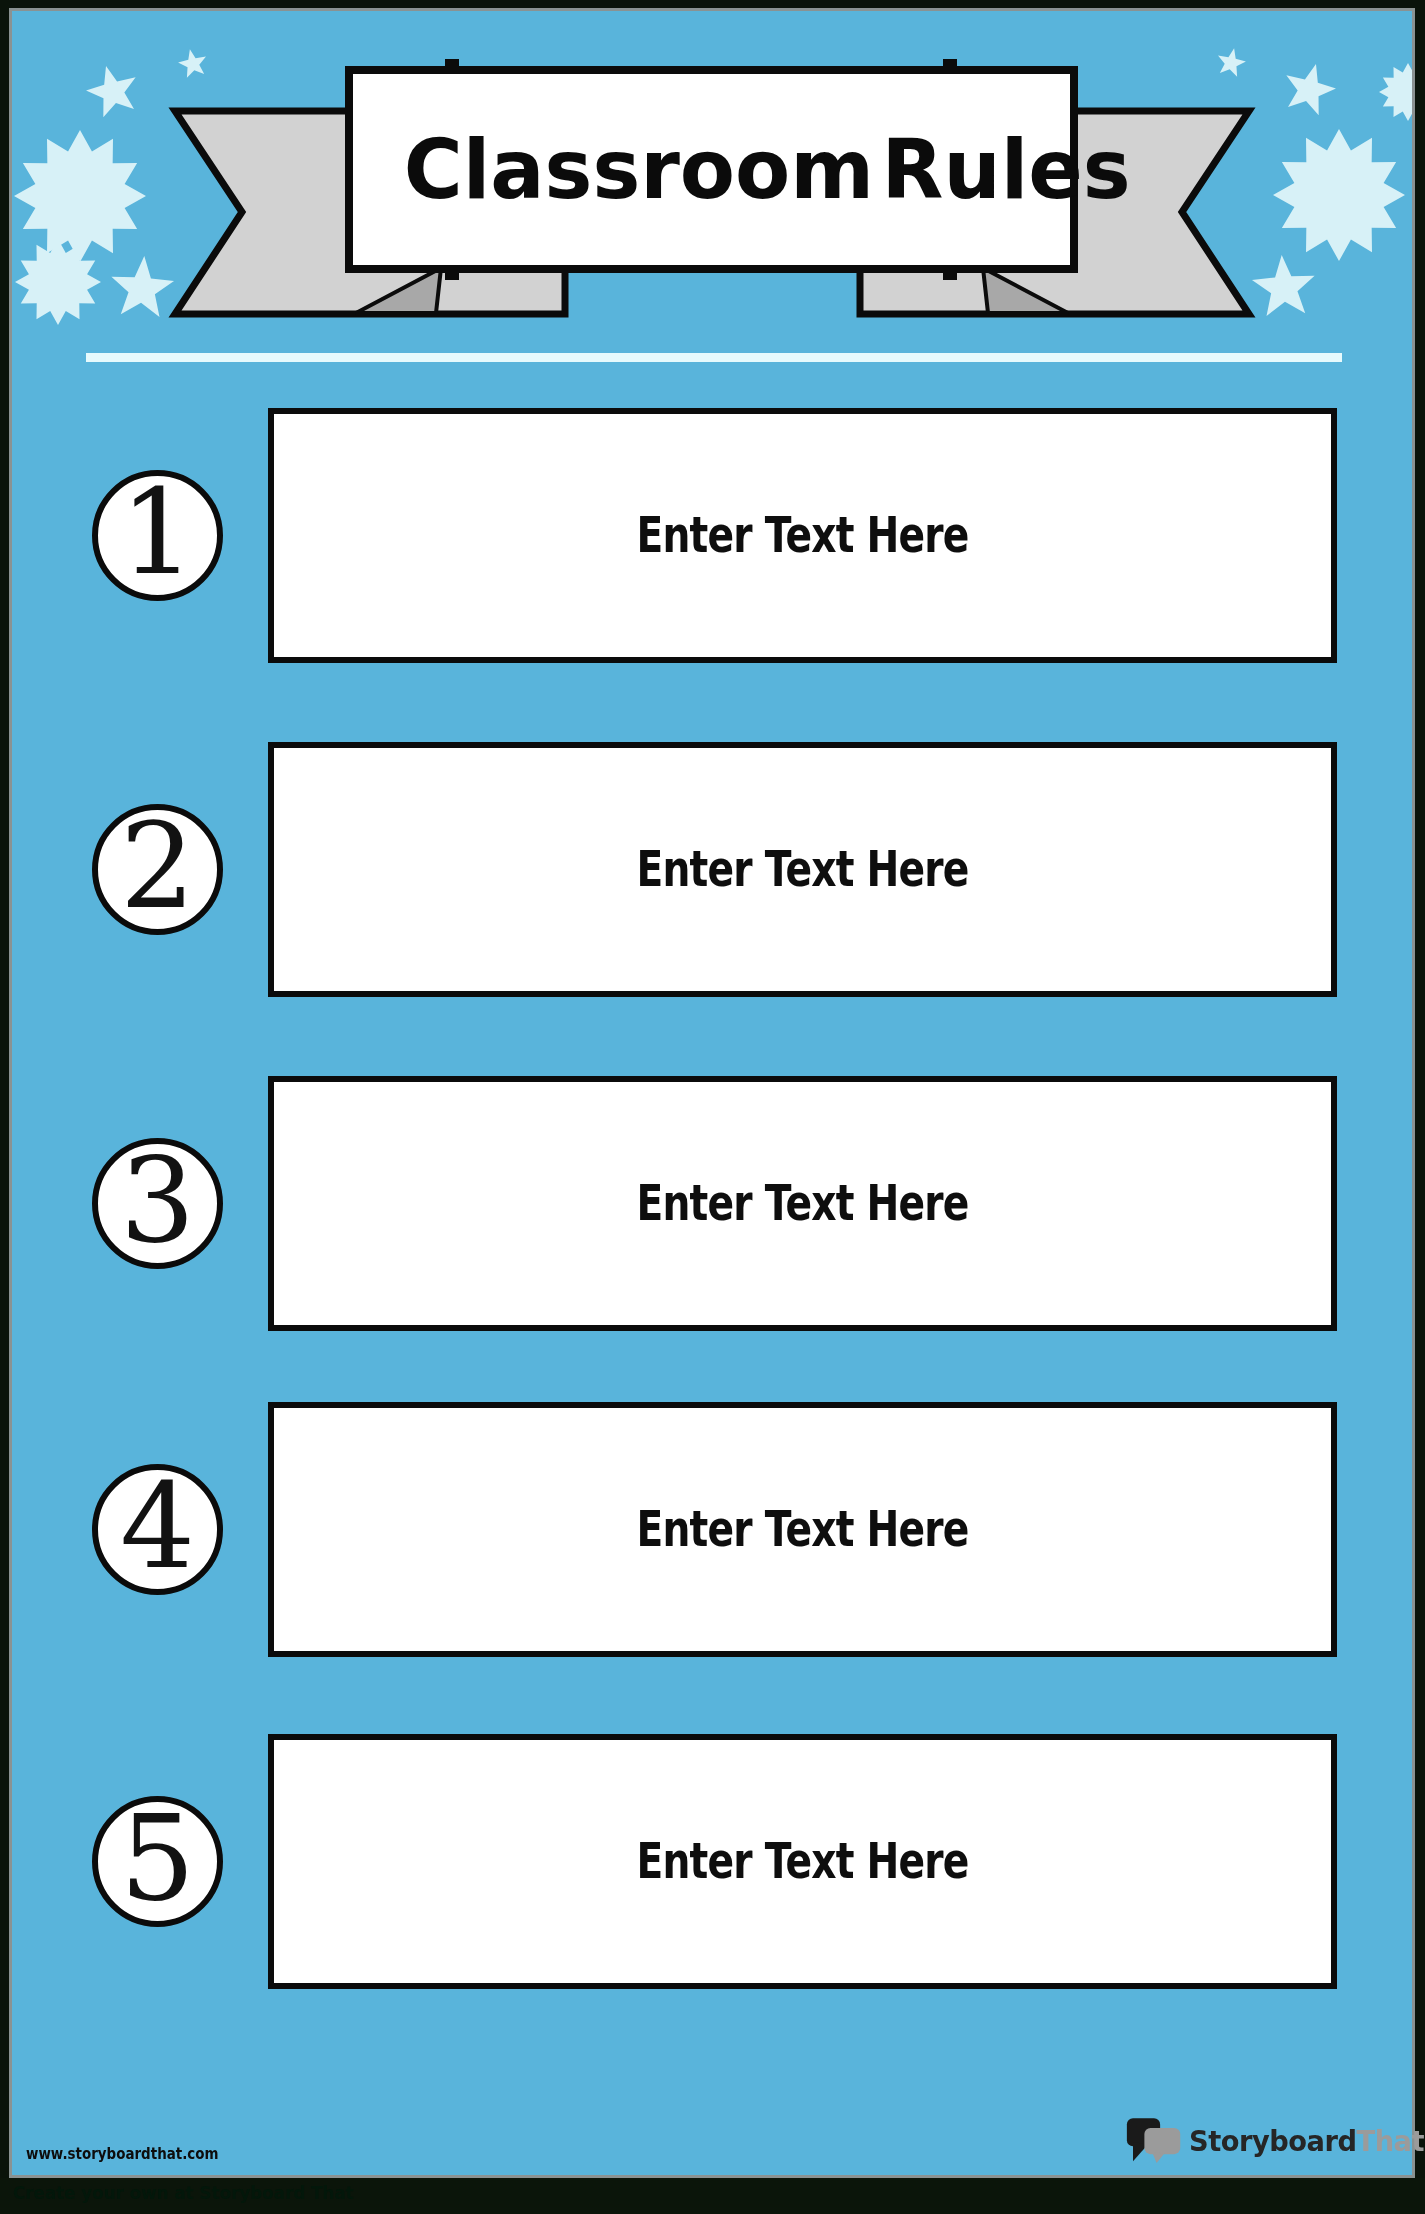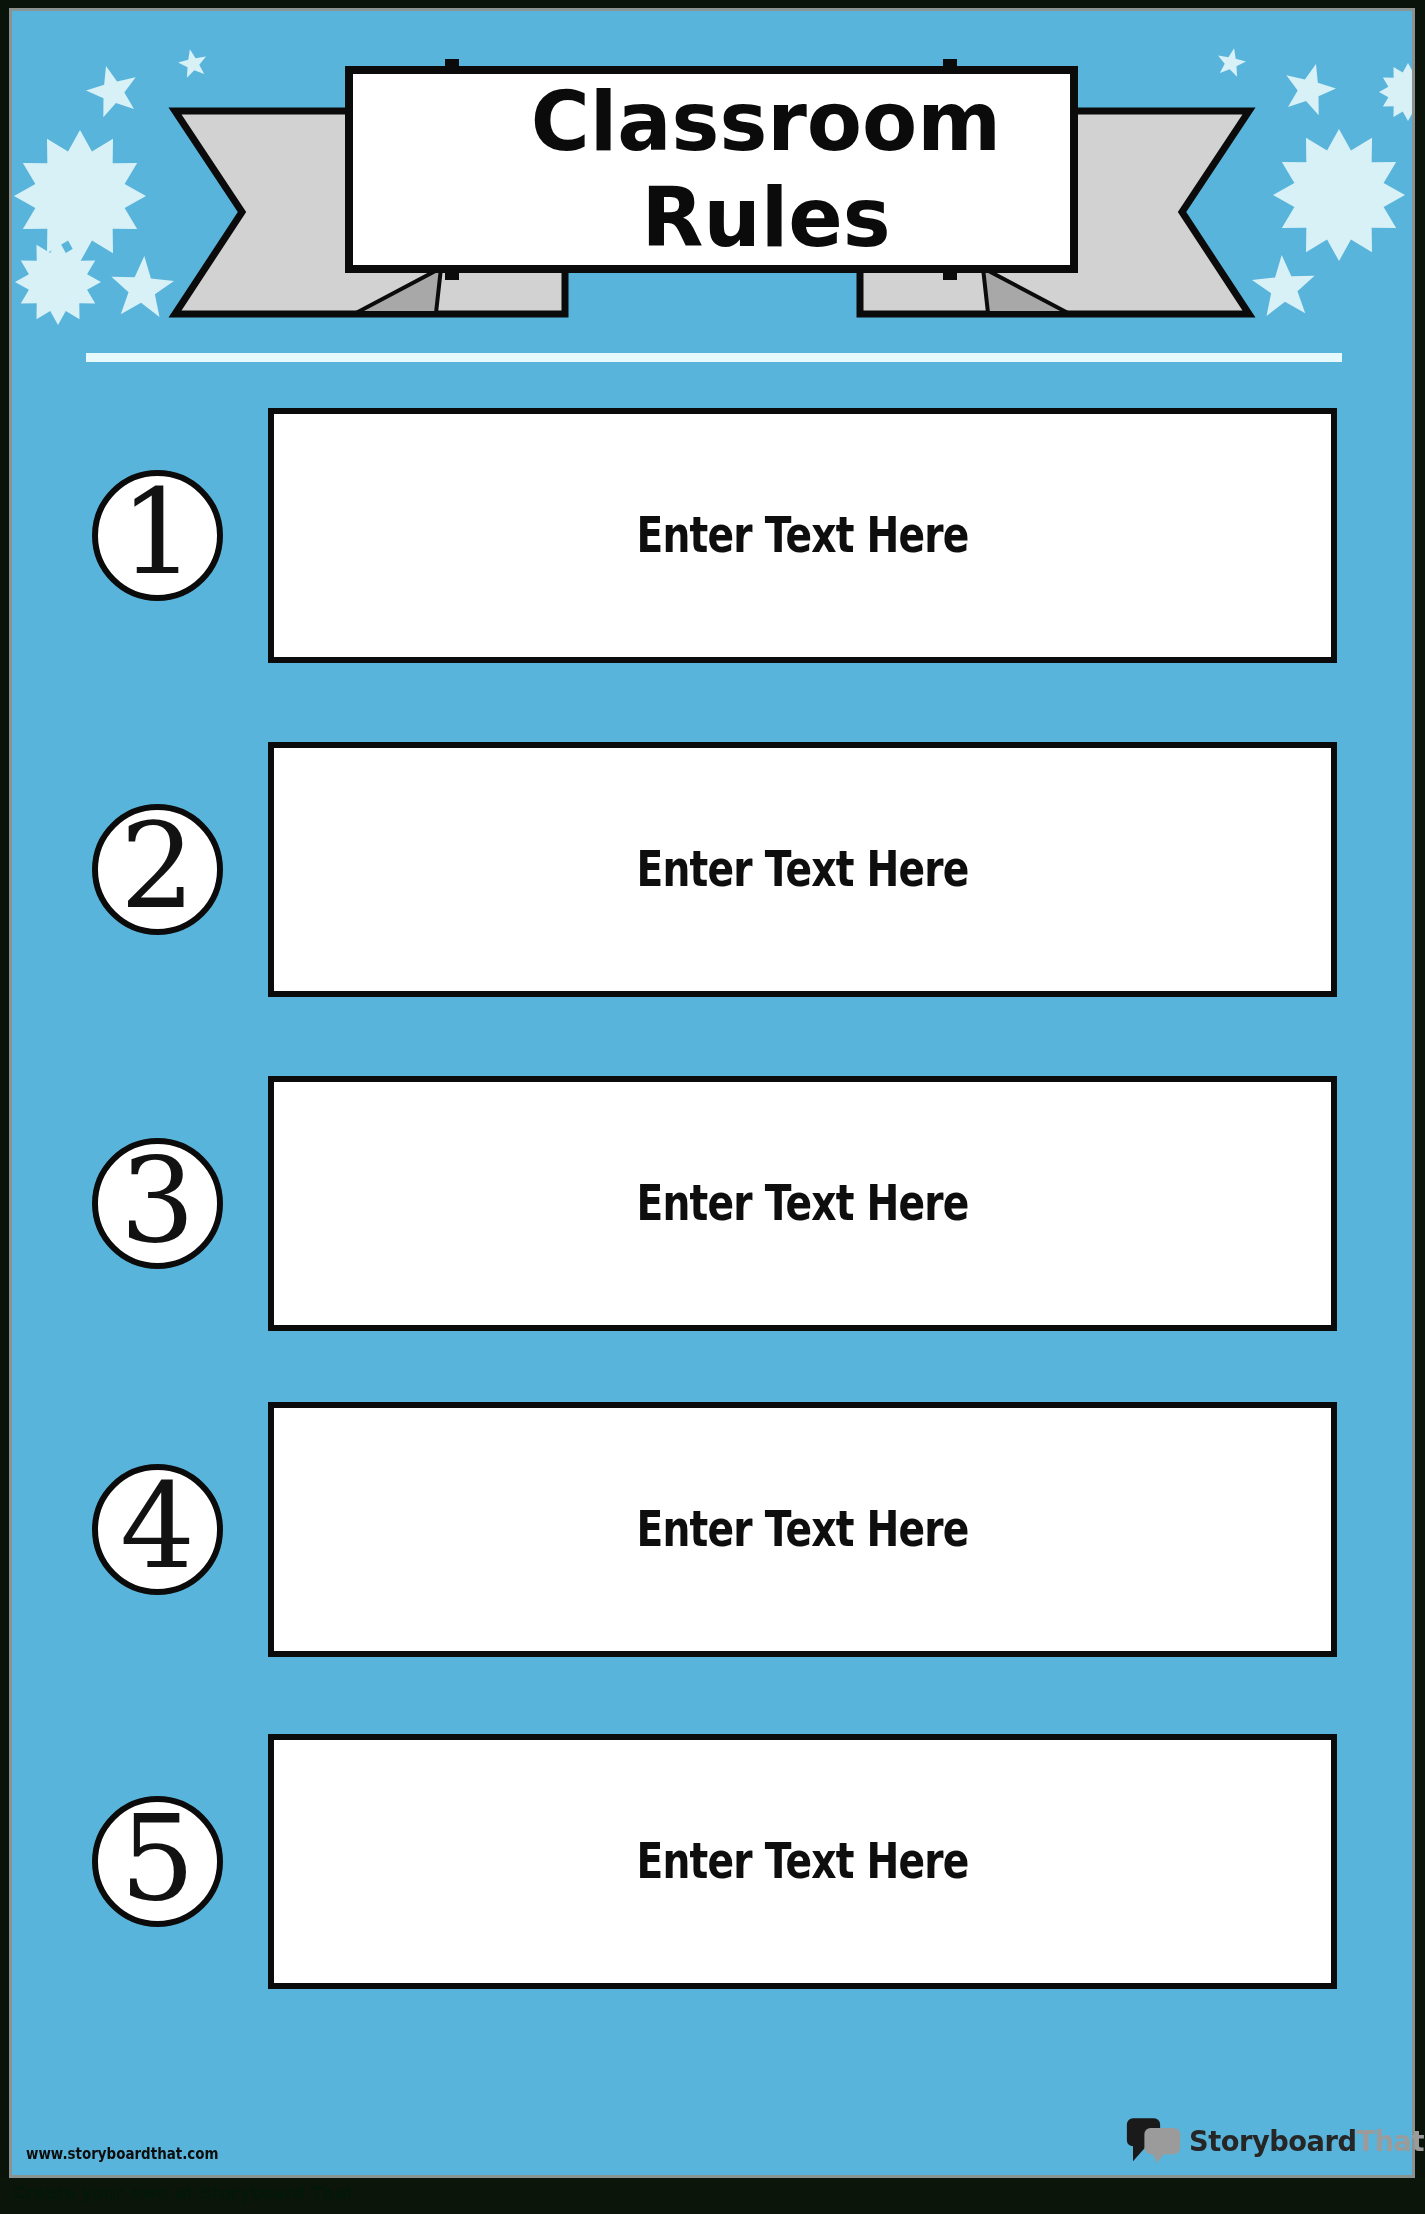--- a/index.html
+++ b/index.html
@@ -2,21 +2,21 @@
 <html><head>
 <meta charset="utf-8">
 <style>
   html,body{margin:0;padding:0;background:#0a130a;}
   #poster{position:relative;width:1425px;height:2214px;background:#0a130a;overflow:hidden;
           font-family:"DejaVu Sans","Liberation Sans",sans-serif;}
   #bg-svg{position:absolute;left:0;top:0;}
 
   
   #title-block{position:absolute;left:345px;top:70px;width:842px;height:200px;
-               display:flex;flex-direction:column;align-items:center;justify-content:center;}
+               display:flex;flex-direction:row;align-items:center;justify-content:center;}
   .title-line{font-weight:bold;font-size:82px;line-height:96px;color:#0b0b0b;
               letter-spacing:0px;white-space:nowrap;transform:scaleX(0.98);}
 
   
   .rule-box{position:absolute;left:268px;width:1069px;height:255px;background:#ffffff;
             border:6px solid #0b0b0b;box-sizing:border-box;
             display:flex;align-items:center;justify-content:center;}
   .rule-text{font-weight:bold;font-size:49px;color:#0e0e0e;white-space:nowrap;
              transform:scaleX(0.80);letter-spacing:-1px;}
   .rule-num{position:absolute;left:92px;width:131px;height:131px;background:#ffffff;

